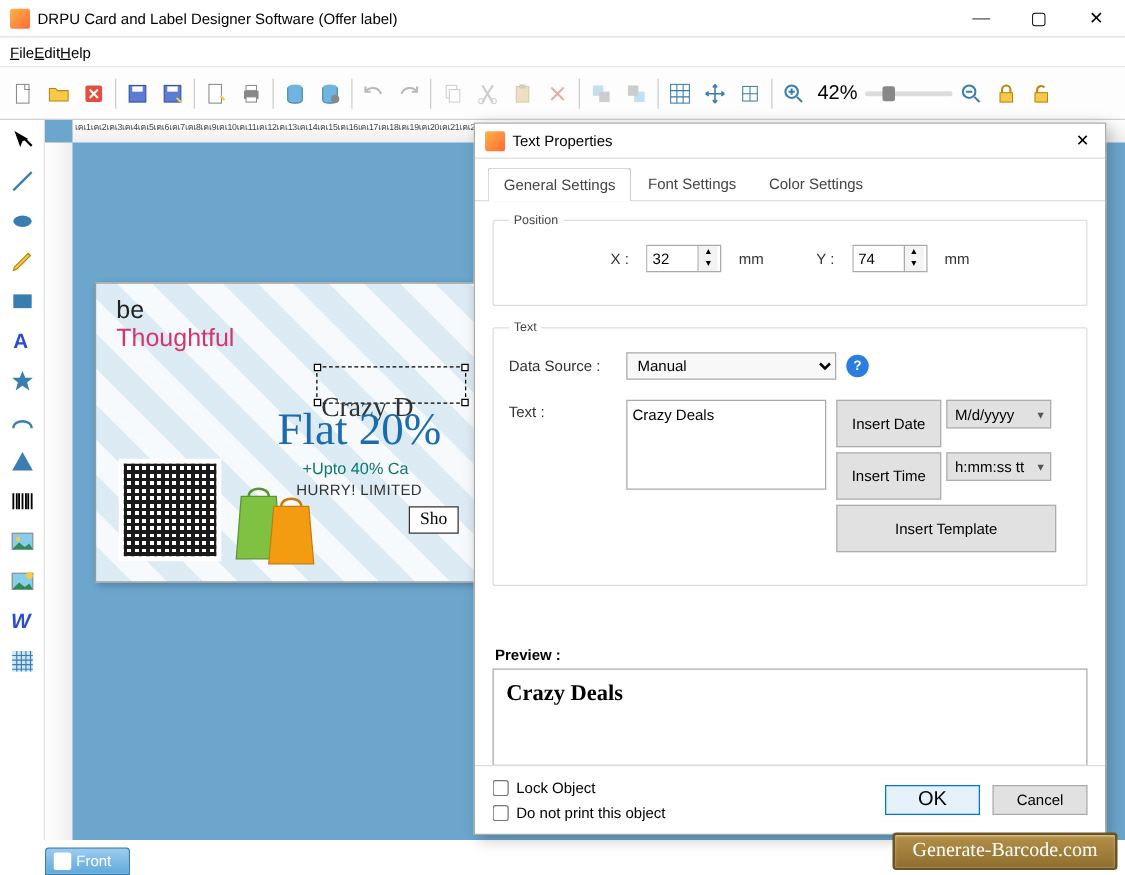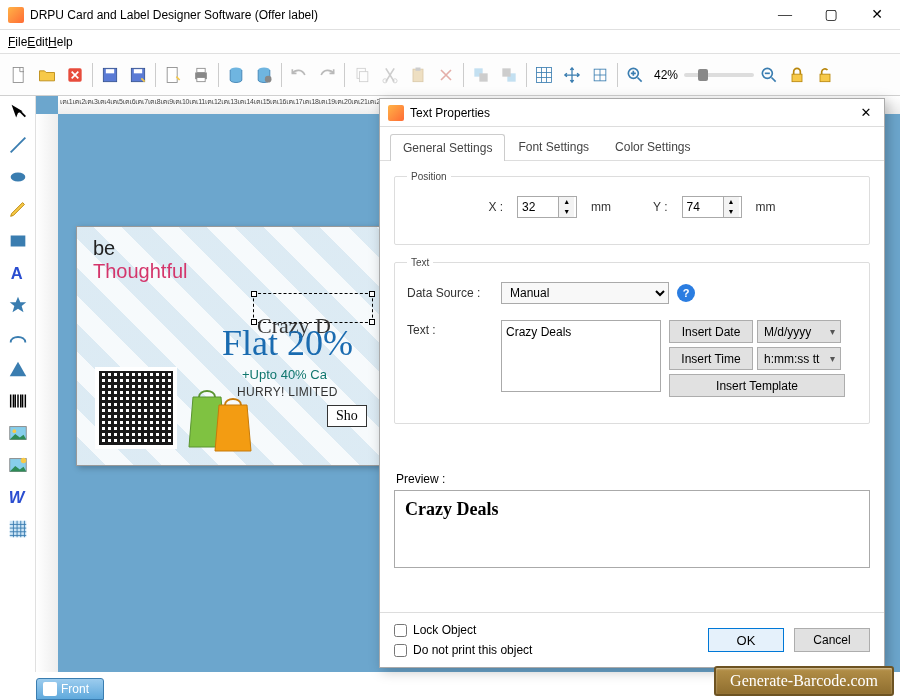--- a/index.html
+++ b/index.html
@@ -15,21 +15,21 @@
 
 .menubar { height: 24px; display: flex; align-items: center; padding: 0 8px; border-bottom: 1px solid #e0e0e0; }
 .menubar span { font-size: 12px; }
 .menubar span u { text-decoration: underline; }
 
 
 .toolbar { height: 42px; display: flex; align-items: center; padding: 0 6px; gap: 2px; border-bottom: 1px solid #d0d0d0; background: #fdfdfd; }
 .tbtn { width: 26px; height: 26px; display: flex; align-items: center; justify-content: center; border-radius: 2px; }
 .tbtn svg { width: 20px; height: 20px; }
 .tsep { width: 1px; height: 24px; background: #ccc; margin: 0 2px; }
-.zoom-val { font-size: 12px; margin: 0 4px; }
+.zoom-val { font-size: 16px; margin: 0 4px; }
 .zoom-slider { width: 70px; height: 4px; background: #ddd; position: relative; border-radius: 2px; }
 .zoom-slider::after { content:''; position:absolute; left: 20%; top:-4px; width:10px; height:12px; background:#888; border-radius:2px; }
 
 
 .main { display: flex; height: 576px; }
 .tool-sidebar { width: 36px; background:#fff; border-right:1px solid #e0e0e0; display:flex; flex-direction:column; align-items:center; padding-top:4px; gap:6px; }
 .side-tool { width: 26px; height: 26px; display:flex; align-items:center; justify-content:center; }
 .side-tool svg { width: 22px; height: 22px; }
 
 .canvas-wrap { flex:1; background:#6CA6CD; position:relative; overflow:hidden; }
@@ -75,30 +75,30 @@
 .lbl { font-size:12px; color:#333; }
 .spin { display:flex; align-items:center; border:1px solid #aaa; height:22px; width:60px; }
 .spin input { border:none; width:40px; height:20px; font-size:12px; padding:0 4px; outline:none; }
 .spin .arrows { width:16px; display:flex; flex-direction:column; border-left:1px solid #aaa; }
 .spin .arrows span { height:10px; font-size:7px; text-align:center; line-height:9px; background:#f3f3f3; }
 select { height:22px; border:1px solid #aaa; font-size:12px; padding:0 4px; background: #f8f8f8; }
 .help-ic { width:18px; height:18px; border-radius:50%; background:#2a7de1; color:#fff; display:flex; align-items:center; justify-content:center; font-size:11px; font-weight:bold; }
 .txtarea { width:160px; height:72px; border:1px solid #aaa; font-size:12px; padding:4px; resize:none; }
 .btncol { display:flex; flex-direction:column; gap:4px; }
 .btncol .r { display:flex; gap:4px; }
-.winbtn { height:23px; border:1px solid #adadad; background:#e1e1e1; font-size:12px; padding:0 8px; display:flex; align-items:center; justify-content:center; min-width:84px; }
+.winbtn { height:38px; border:1px solid #adadad; background:#e1e1e1; font-size:12px; padding:0 8px; display:flex; align-items:center; justify-content:center; min-width:84px; }
 .winsel { height:23px; border:1px solid #adadad; background:#e1e1e1; font-size:12px; padding:0 18px 0 6px; position:relative; min-width:84px; display:flex; align-items:center; }
 .winsel::after { content:'▾'; position:absolute; right:5px; font-size:10px; color:#555; }
-.preview-lbl { font-size:12px; font-weight:normal; margin: 48px 0 4px 2px; }
+.preview-lbl { font-size:12px; font-weight:bold; margin: 48px 0 4px 2px; }
 .preview-box { border:1px solid #aaa; height:78px; padding:8px 10px; font-family:Georgia,serif; font-size:18px; font-weight:bold; }
 .dlg-footer { border-top:1px solid #ddd; padding:10px 14px; display:flex; align-items:center; }
 .chk { display:flex; align-items:center; gap:6px; font-size:12px; margin-right:18px; }
 .chk input { width:13px; height:13px; }
 .footer-spacer { flex:1; }
-.okbtn { height:24px; min-width:76px; border:1px solid #0078d7; background:#e5f1fb; font-size:13px; margin-right:10px; }
+.okbtn { height:24px; min-width:76px; border:1px solid #0078d7; background:#e5f1fb; font-size:16px; margin-right:10px; }
 .cancelbtn { height:24px; min-width:76px; border:1px solid #adadad; background:#e1e1e1; font-size:12px; }
 
 
 .watermark { position:absolute; right:6px; bottom:4px; background:linear-gradient(#b49048,#8f6e2f); color:#fff; font-family:Georgia,serif; font-size:16px; padding:4px 14px; border:2px solid #6d5322; border-radius:3px; box-shadow: inset 0 1px 2px rgba(255,255,255,0.5); }
 </style>
 </head>
 <body>
 
 <div class="titlebar">
   <div class="app-icon"></div>

